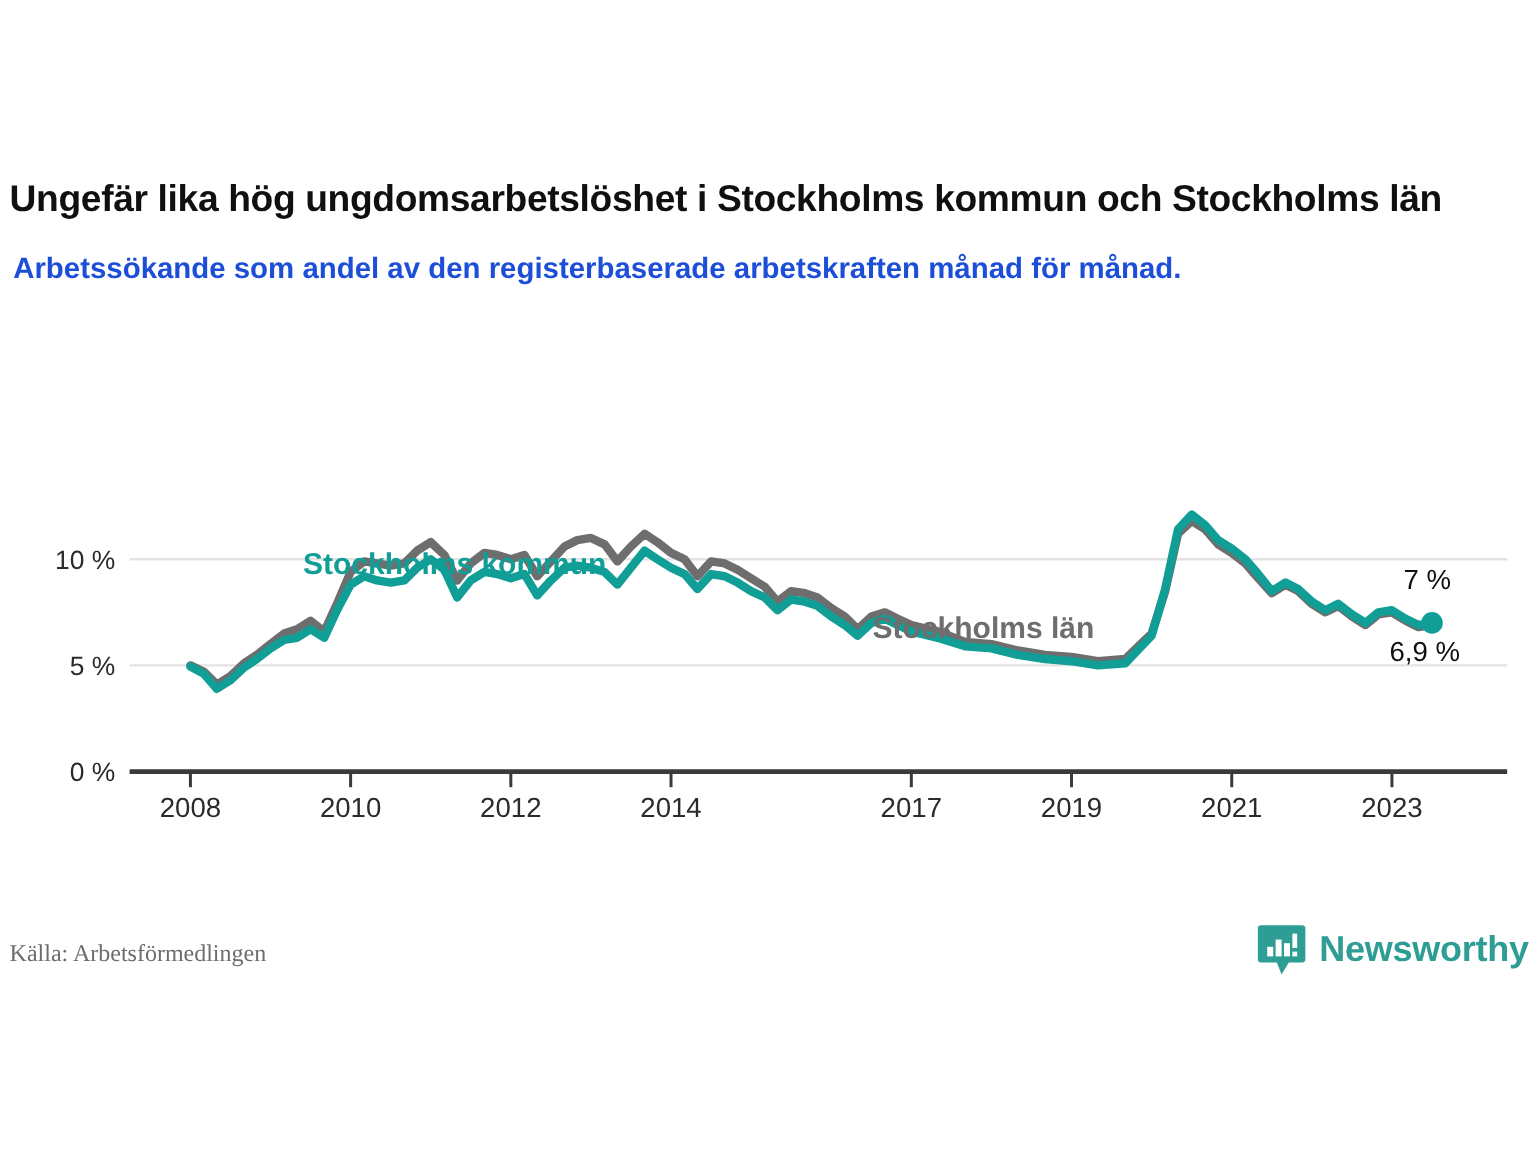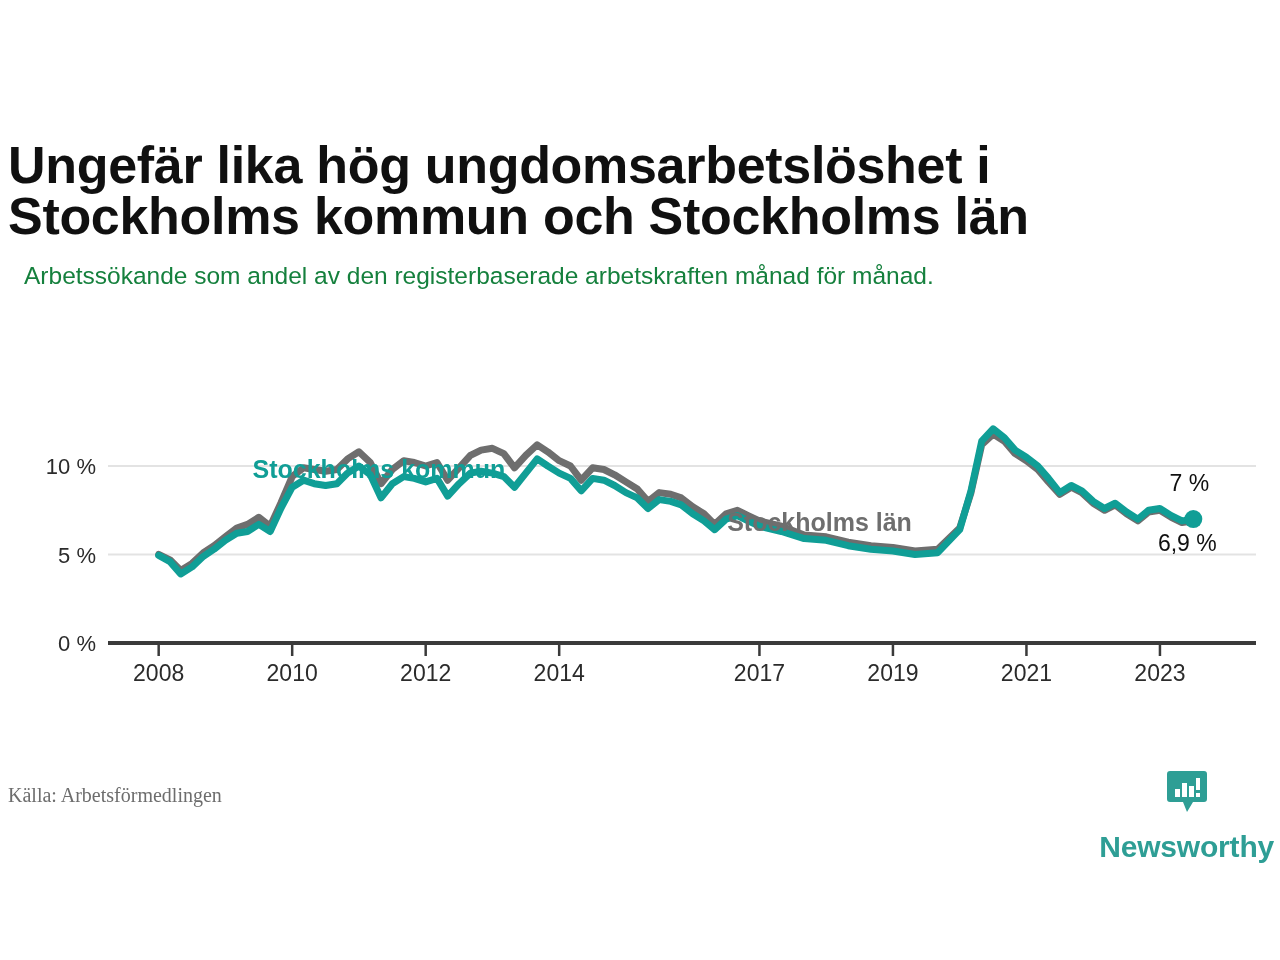--- a/index.html
+++ b/index.html
@@ -9,27 +9,27 @@
     font-family:"Liberation Sans", sans-serif;
     color:#1a1a1a;
     overflow:hidden;
     position:relative;
   }
   .page{position:absolute;inset:0;}
 
   
   .header{position:absolute;left:8px;top:140px;width:1264px;}
   .title{
-    font-size:52px;line-height:51px;font-weight:700;
+    font-size:31px;line-height:51px;font-weight:700;
     letter-spacing:-0.3px;color:#101010;margin:0;
     font-family:"Liberation Sans", sans-serif;
   }
   .subtitle{
-    font-size:24.5px;line-height:35px;font-weight:400;
-    color:#15803d;margin:16px 0 0 16px;max-width:1180px;
+    font-size:24.5px;line-height:35px;font-weight:700;
+    color:#1d4ed8;margin:16px 0 0 3px;max-width:1180px;
   }
 
   
   .chart-wrap{position:absolute;left:0;top:415px;width:1280px;height:270px;}
   .chart-svg{display:block;}
 
   .ylabel{
     font-size:22px;fill:#2b2b2b;
     font-family:"Liberation Sans", sans-serif;
   }
@@ -48,21 +48,21 @@
   }
 
   
   .footer{position:absolute;left:0;top:770px;width:1280px;height:60px;}
   .source{
     position:absolute;left:8px;top:14px;
     font-size:20px;color:#6d6d6d;font-family:Liberation Serif, serif;
   }
   .brand{
     position:absolute;right:6px;top:0px;
-    display:flex;align-items:center;gap:11px;flex-direction:column;
+    display:flex;align-items:center;gap:11px;
   }
   .brand-mark{width:40px;height:44px;display:block;}
   .brand-name{
     font-size:30px;font-weight:600;color:#2e9e95;
     letter-spacing:-0.2px;line-height:44px;
   }
 </style>
 </head>
 <body>
 

